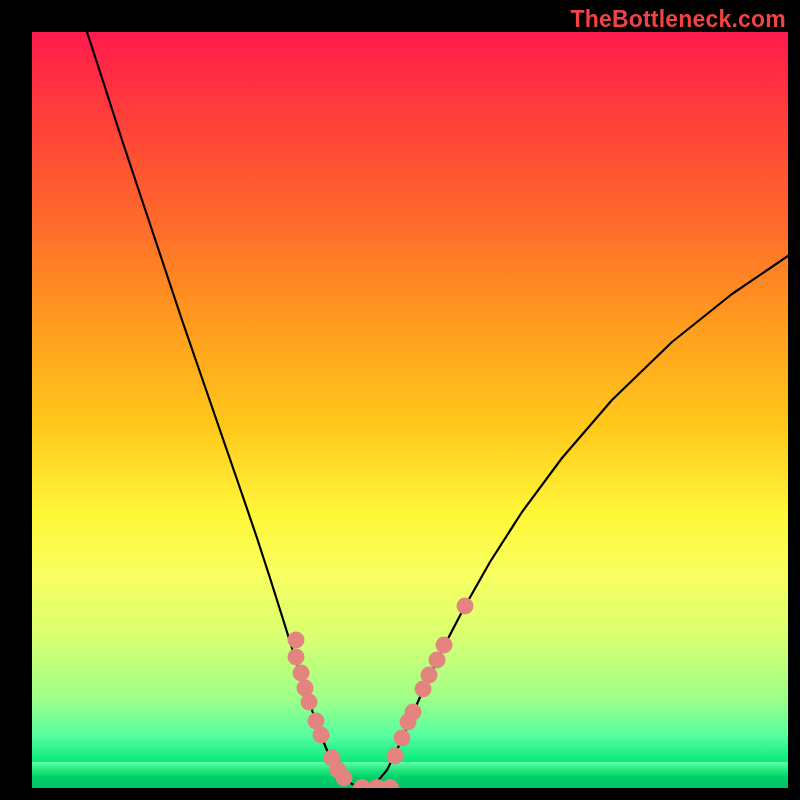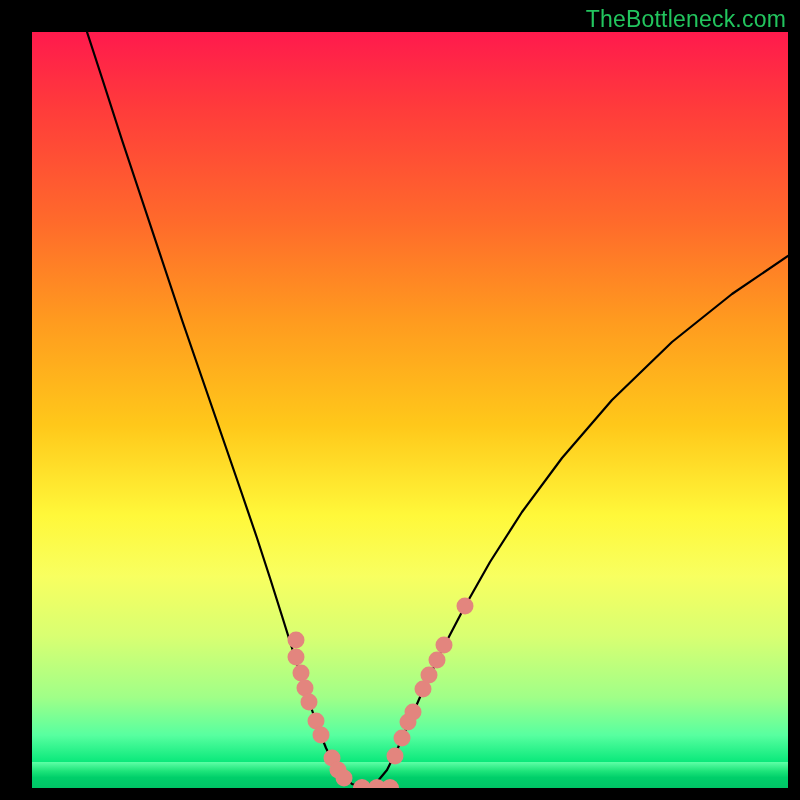--- a/index.html
+++ b/index.html
@@ -49,23 +49,23 @@
       #5effa6 0%,
       #1de47a 35%,
       #00cf6a 60%,
       #00c566 100%
     );
   }
   .watermark {
     position: absolute;
     top: 6px;
     right: 14px;
-    color: #22c55e;
+    color: #ef4444;
     font-size: 23px;
-    font-weight: 400;
+    font-weight: 700;
     letter-spacing: 0.2px;
     z-index: 20;
   }
   svg.chart {
     position: absolute;
     left: 0;
     top: 0;
     width: 756px;
     height: 756px;
   }

